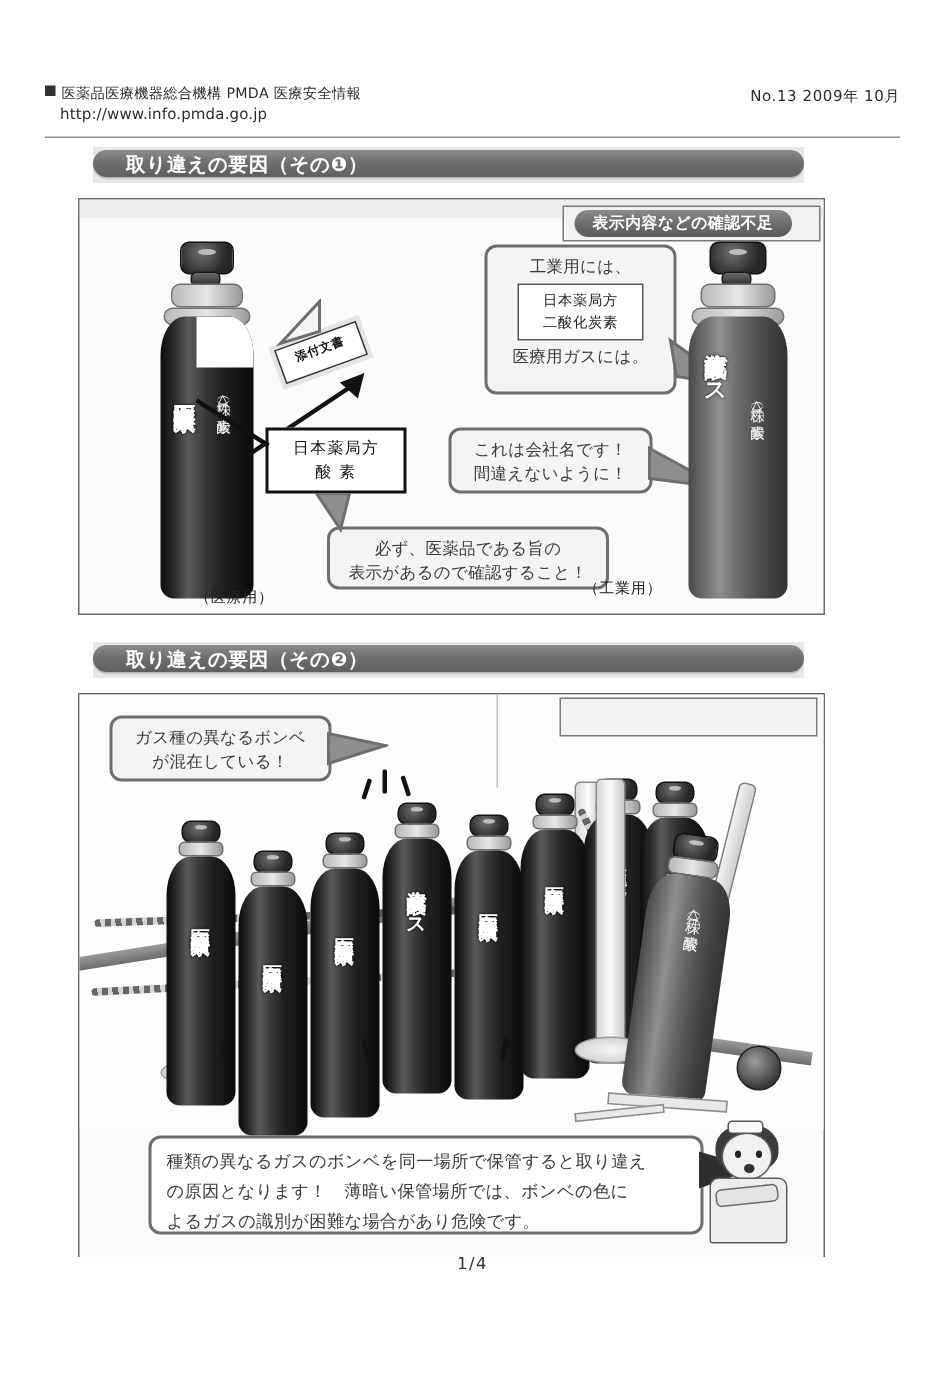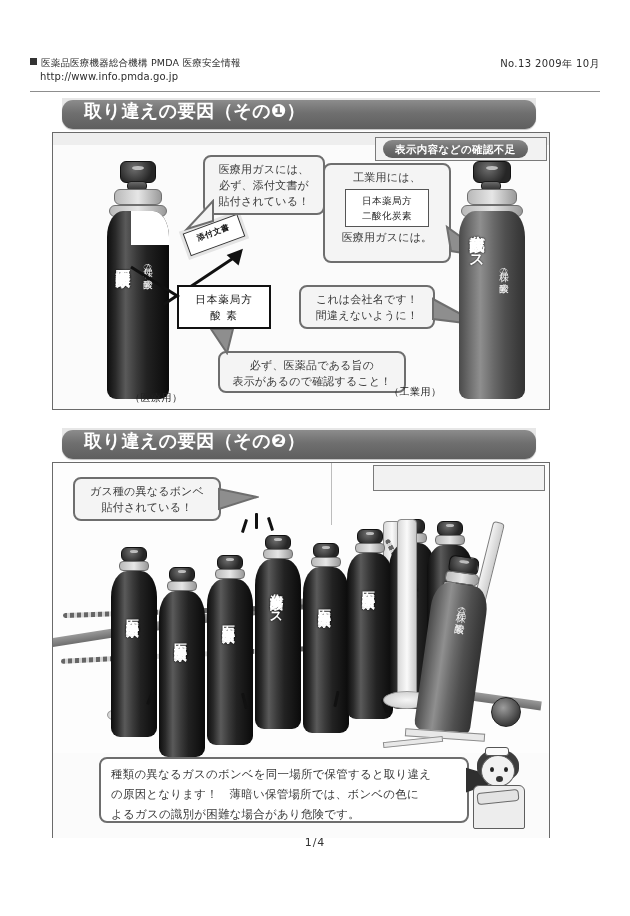--- a/index.html
+++ b/index.html
@@ -58,25 +58,25 @@
   .hdr-rule {
     position: absolute;
     left: 30px; top: 91px;
     width: 570px; height: 1px;
     background: #8d8d8d;
   }
 
   
   .pill {
     position: absolute;
-    height: 29px;
+    height: 18px;
     border-radius: 11px;
     background: linear-gradient(to bottom,#8c8c8c 0%,#6f6f6f 45%,#5f5f5f 100%);
     color: #ffffff;
-    font-size: 18px;
+    font-size: 13px;
     font-weight: bold;
     line-height: 21px;
     padding-left: 22px;
     box-sizing: border-box;
     letter-spacing: 0.5px;
     box-shadow: 0 1px 1px rgba(0,0,0,.25);
   }
 
   
   .panel {
@@ -401,25 +401,20 @@
     </div>
     <div class="cap" style="left:77px; top:258px;">（医療用）</div>
 
     <div class="doctag" style="left:132px; top:90px; width:56px; height:22px;">添付文書</div>
 
     <svg style="position:absolute; left:80px; top:100px; width:120px; height:110px;">
       <line x1="105" y1="22" x2="30" y2="72" stroke="#111" stroke-width="3"></line>
       <polygon points="105,14 112,30 96,29" fill="#111" transform="rotate(38 105 22)"></polygon>
     </svg>
 
-    <div class="bubble center" style="left:150px; top:22px; width:122px; height:60px;">
-      <span style="white-space:pre-line;">医療用ガスには、
-必ず、添付文書が
-貼付されている！</span>
-    </div>
     <svg style="position:absolute; left:128px; top:66px; width:34px; height:34px;">
       <polygon points="32,2 32,22 6,30" fill="#f4f4f4" stroke="#6e6e6e" stroke-width="2"></polygon>
     </svg>
 
     <div class="boxlabel" style="left:124px; top:152px; width:94px; height:44px;">
       <div>日本薬局方</div>
       <div>酸 素</div>
     </div>
     <svg style="position:absolute; left:74px; top:130px; width:58px; height:42px;">
       <line x1="4" y1="4" x2="52" y2="34" stroke="#111" stroke-width="3"></line>
@@ -549,21 +544,21 @@
     <div class="spark" style="left:190px; top:56px; width:3px; height:14px; transform:rotate(18deg);"></div>
     <div class="spark" style="left:202px; top:50px; width:3px; height:16px;"></div>
     <div class="spark" style="left:216px; top:54px; width:3px; height:14px; transform:rotate(-18deg);"></div>
     <div class="spark" style="left:96px; top:226px; width:3px; height:16px; transform:rotate(22deg);"></div>
     <div class="spark" style="left:190px; top:230px; width:3px; height:16px; transform:rotate(-14deg);"></div>
     <div class="spark" style="left:282px; top:228px; width:3px; height:16px; transform:rotate(12deg);"></div>
     <div class="spark" style="left:330px; top:236px; width:3px; height:14px; transform:rotate(-20deg);"></div>
 
     <div class="bubble center" style="left:20px; top:14px; width:148px; height:44px;">
       <span style="white-space:pre-line;">ガス種の異なるボンベ
-貼付されている！</span>
+が混在している！</span>
     </div>
     <svg style="position:absolute; left:164px; top:22px; width:42px; height:34px;">
       <polygon points="2,4 2,24 40,12" fill="#8e8e8e" stroke="#6e6e6e" stroke-width="2"></polygon>
     </svg>
 
     <div class="post" style="left:344px; top:56px; width:20px; height:180px;"></div>
     <div class="post-base" style="left:330px; top:228px; width:48px; height:18px;"></div>
 
     <div class="cart-handle" style="left:430px; top:58px; width:12px; height:84px; transform:rotate(14deg);"></div>
     <div class="cart-handle" style="left:412px; top:134px; width:12px; height:124px; transform:rotate(6deg);"></div>

